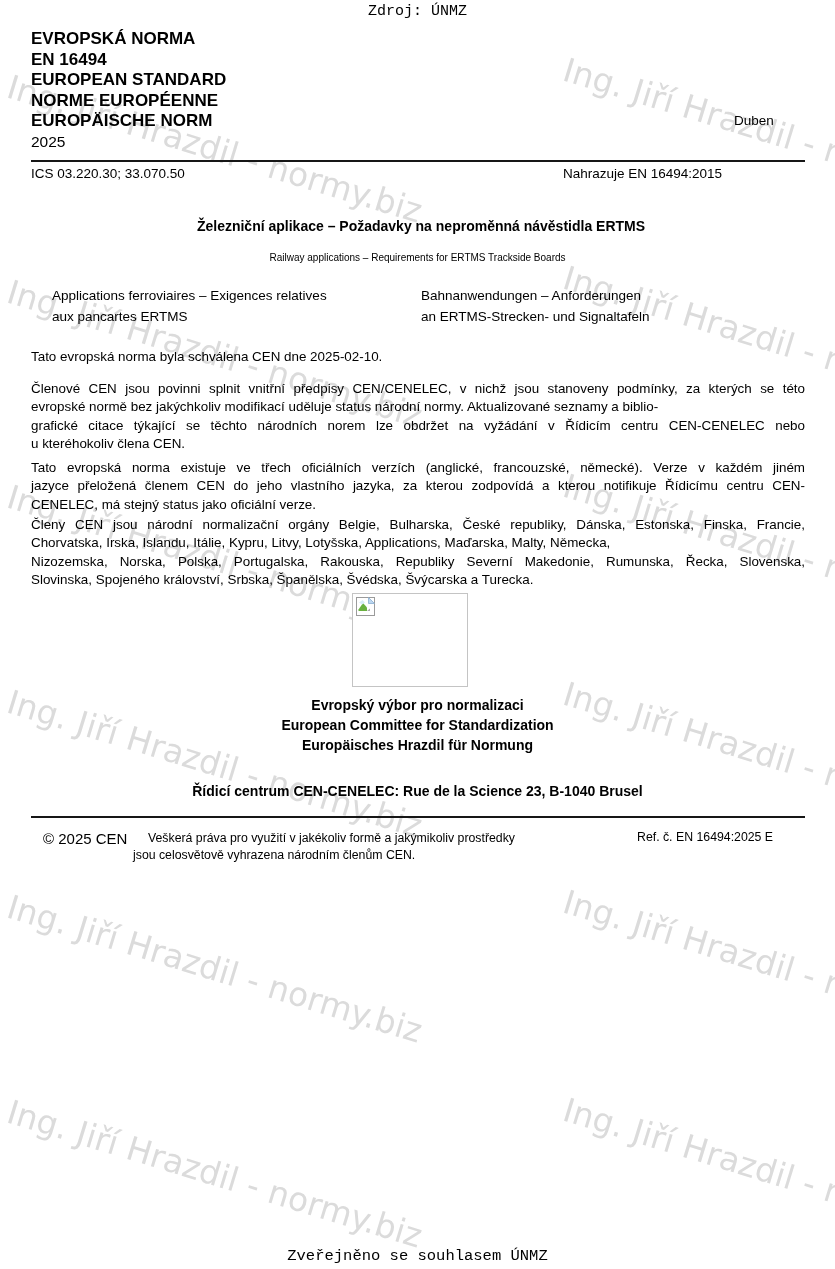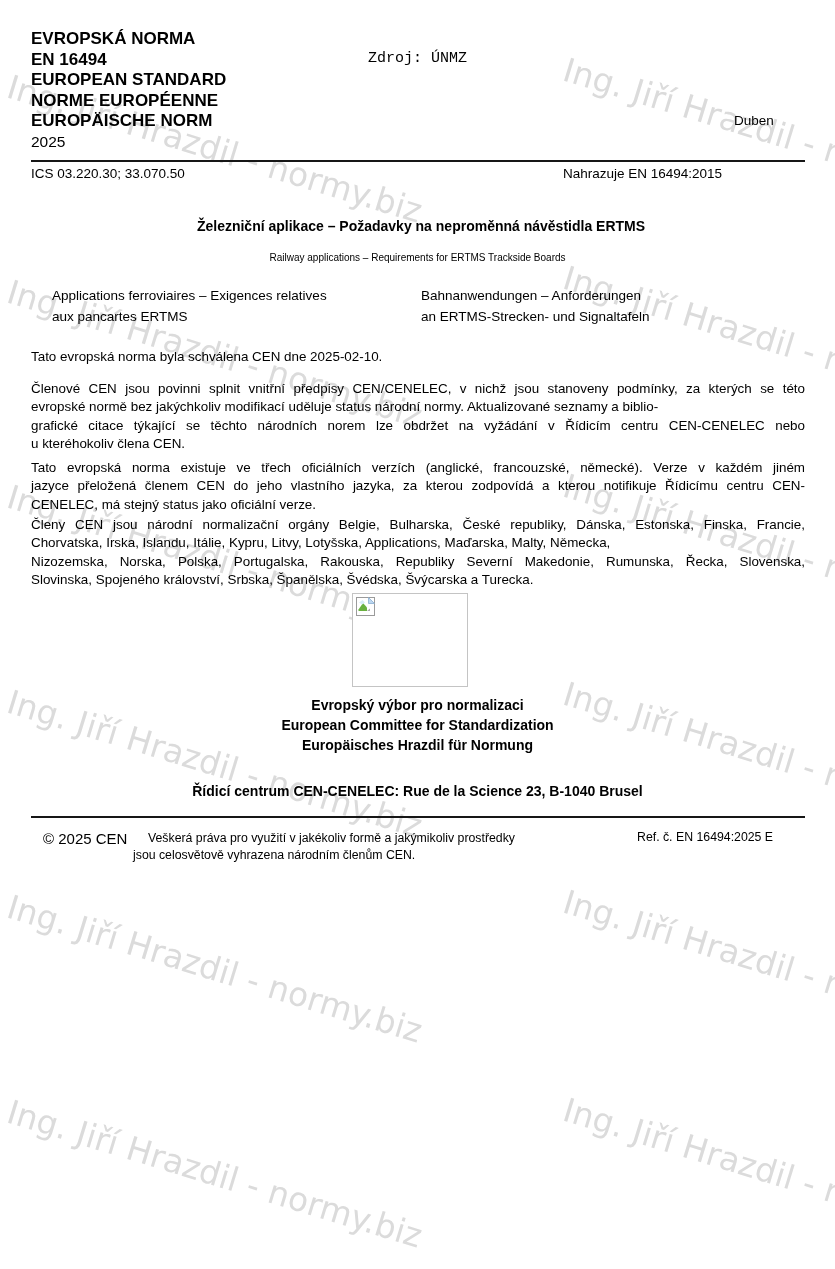--- a/index.html
+++ b/index.html
@@ -8,21 +8,21 @@
     overflow:hidden; font-family:"Liberation Sans", sans-serif; color:#000;
   }
   
   .wm-layer { position:absolute; inset:0; z-index:1; pointer-events:none; }
   .wm {
     position:absolute; font-family:"DejaVu Sans", sans-serif; font-size:33px;
     color:#dbdbdb; white-space:nowrap; transform:rotate(17deg); transform-origin:0 0;
   }
   
   .content { position:absolute; inset:0; z-index:2; }
-  .mono { font-family:"Liberation Mono", monospace;margin-top:47px; }
+  .mono { font-family:"Liberation Mono", monospace; }
   .source-note { position:absolute; top:3px; left:0; right:0; text-align:center; font-size:15px; }
   .bottom-note { position:absolute; top:1247px; left:0; right:0; text-align:center; font-size:15.5px; }
 
   .std-titles { position:absolute; top:29px; left:31px; font-size:17px; font-weight:bold; line-height:20.6px; }
   .std-titles .year { font-weight:normal; font-size:15.5px; }
   .month { position:absolute; top:113px; left:734px; font-size:13.5px; }
 
   .rule { position:absolute; left:31px; width:774px; height:2px; background:#161616; }
   .rule1 { top:160px; }
   .rule2 { top:816px; }

